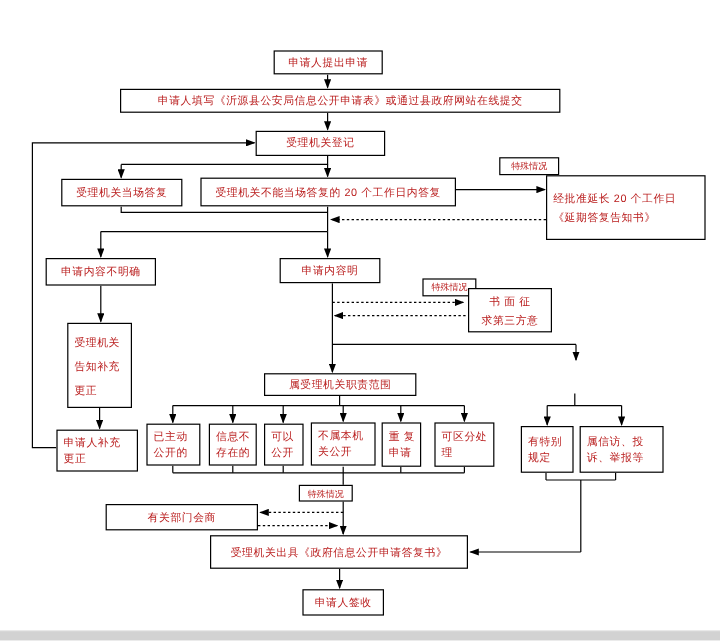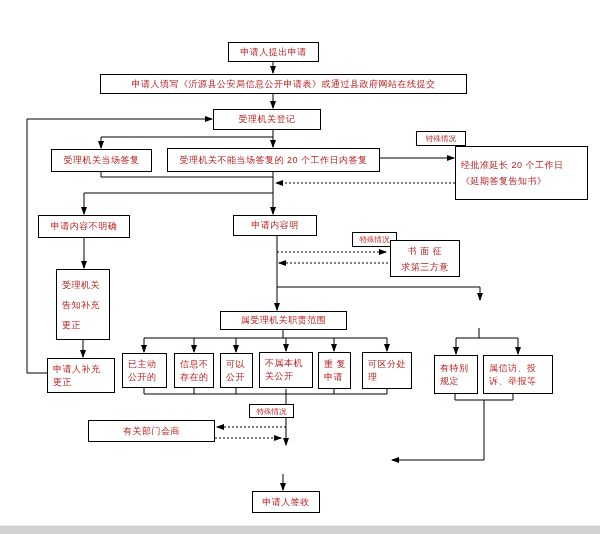--- a/index.html
+++ b/index.html
@@ -196,19 +196,22 @@
   </div>
 
   <div class="box sp" style="left:225px;top:404px;width:45px;height:14px">
     <span>特殊情况</span>
   </div>
 
   <div class="box" style="left:88px;top:420px;width:127px;height:22px">
     <span>有关部门会商</span>
   </div>
 
+  <div class="box" style="left:175px;top:446px;width:215px;height:28px">
+    <span>受理机关出具《政府信息公开申请答复书》</span>
+  </div>
 
   <div class="box" style="left:252px;top:491px;width:68px;height:22px">
     <span>申请人签收</span>
   </div>
 
   <div id="bottom-bar" style="background: rgb(210, 210, 210);"></div>
 </div>
 
 </body></html>

